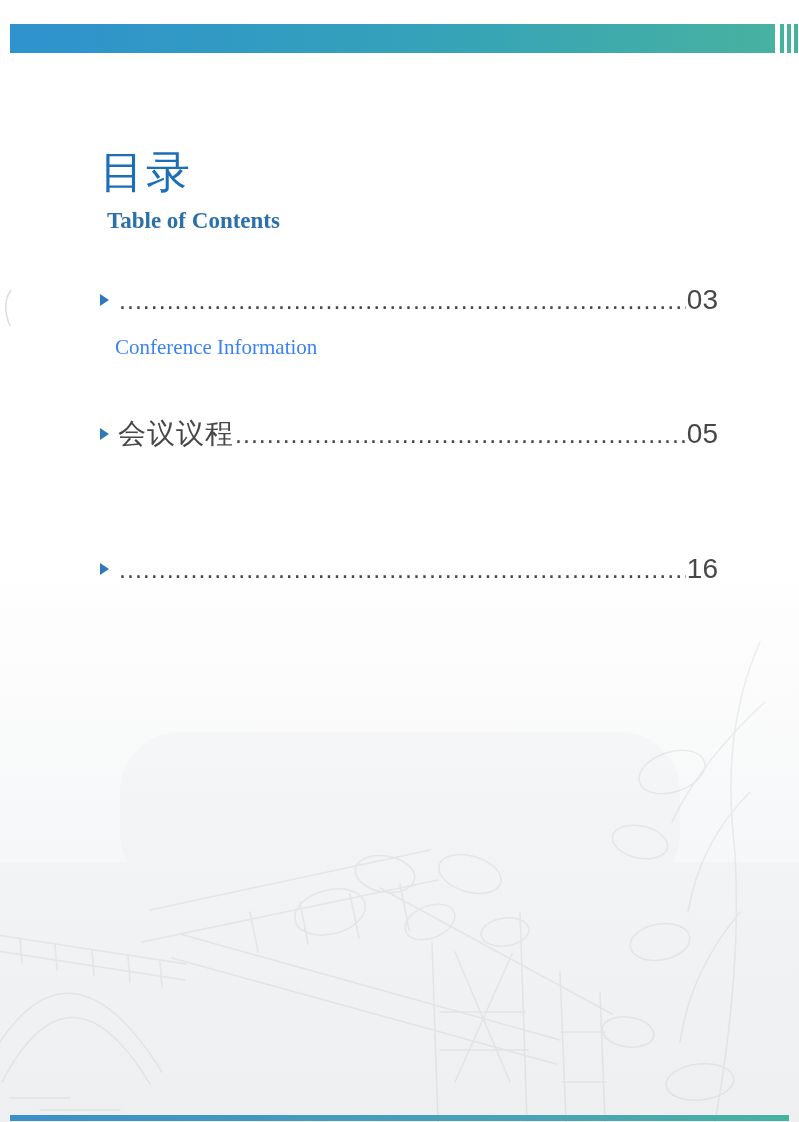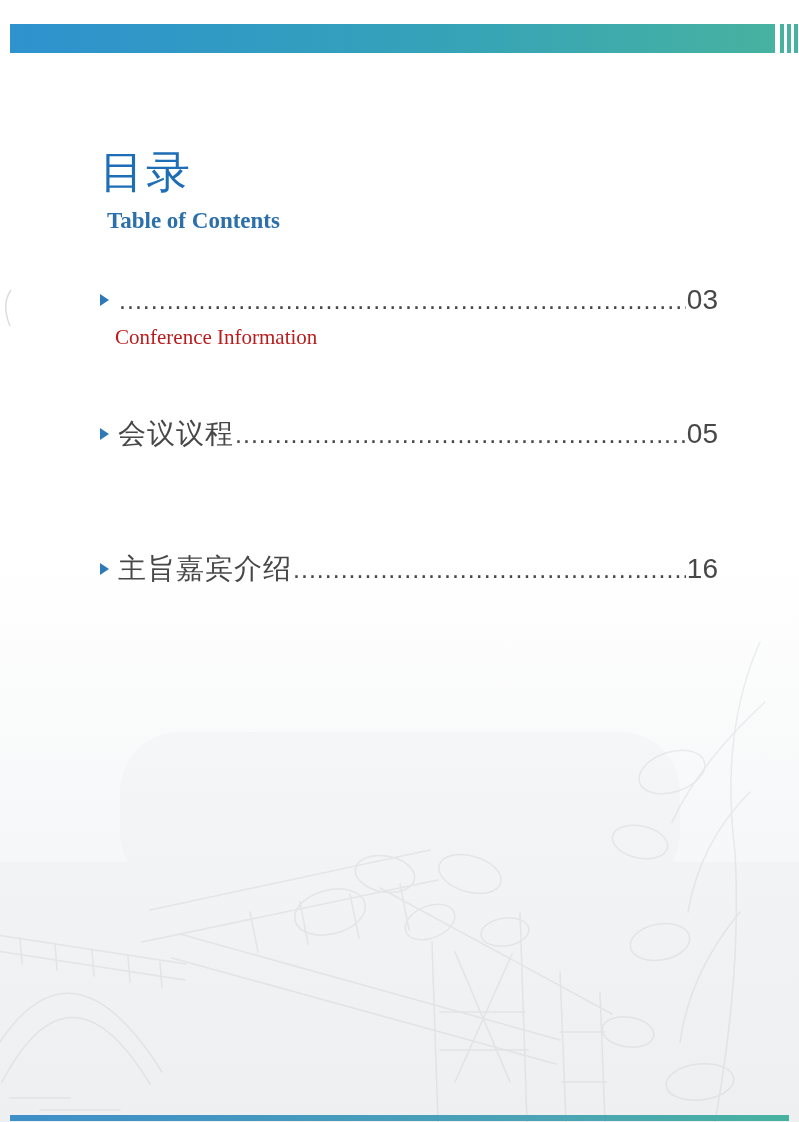--- a/index.html
+++ b/index.html
@@ -58,23 +58,23 @@
     flex:1 1 auto;overflow:hidden;white-space:nowrap;
     font-size:25px;line-height:34px;color:var(--text-dark,#474747);
     letter-spacing:1px;margin:0 1px;
   }
   .entry-num{
     font-size:28px;line-height:34px;flex:none;
     color:var(--text-dark,#474747);
     font-family:"Liberation Sans",sans-serif;
   }
   .entry-en{
-    margin:7px 0 0 15px;
+    margin:17px 0 0 15px;
     font-size:21px;line-height:26px;
-    color:#b91c1c;
+    color:#3b82f6;
     font-family:"Liberation Serif",serif;
   }
 
   
   .bg-wash{
     position:absolute;left:0;top:560px;width:799px;height:562px;
     background:linear-gradient(180deg,rgba(236,238,240,0) 0%,rgba(233,235,238,0.35) 45%,rgba(236,237,239,0.65) 100%);
     pointer-events:none;
   }
   .bg-sketch{position:absolute;left:0;top:612px;pointer-events:none;}
@@ -162,21 +162,20 @@
       <span class="bullet"></span>
       <span class="entry-zh">会议议程</span>
       <span class="dots">........................................................................................................................................................................................................</span>
       <span class="entry-num">05</span>
     </div>
   </div>
 
   <div class="entry e2">
     <div class="entry-row">
       <span class="bullet"></span>
-      <span class="entry-zh">主旨嘉宾介绍</span>
       <span class="dots">........................................................................................................................................................................................................</span>
       <span class="entry-num">16</span>
     </div>
   </div>
 
   <div class="bottom-bar"></div>
 
 </div>
 
 </body></html>

